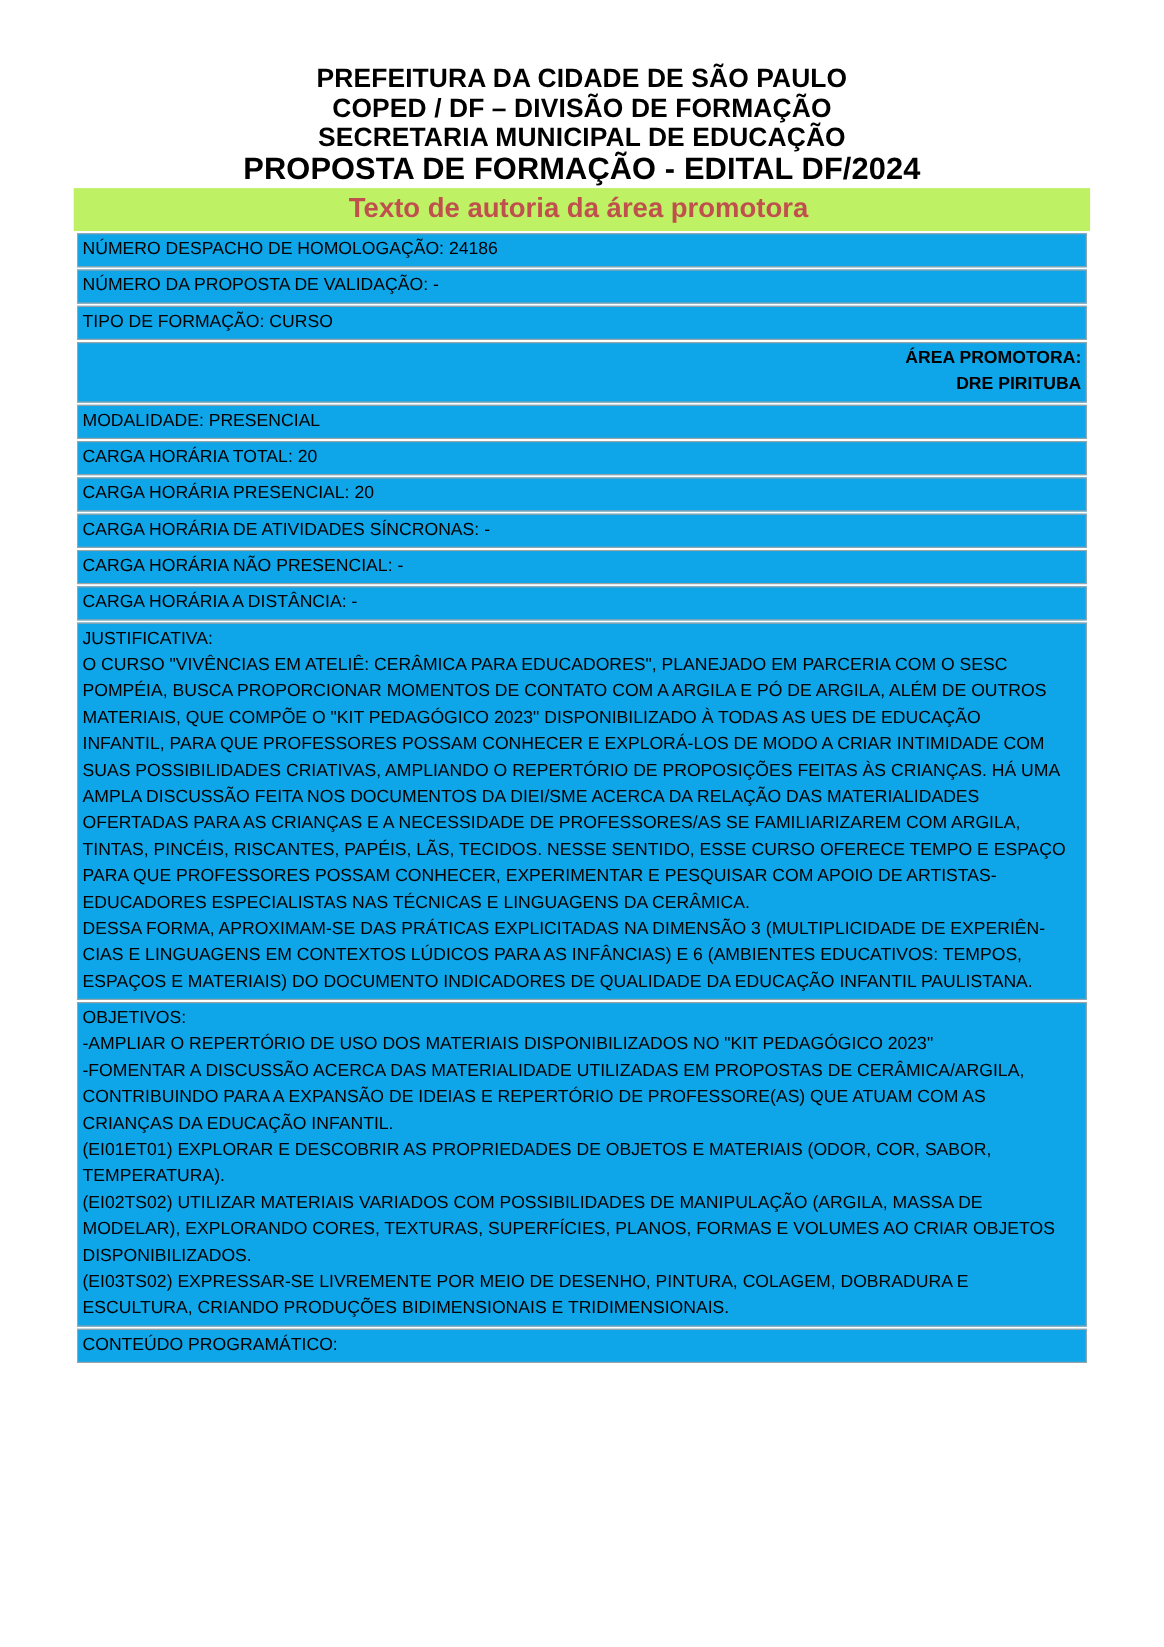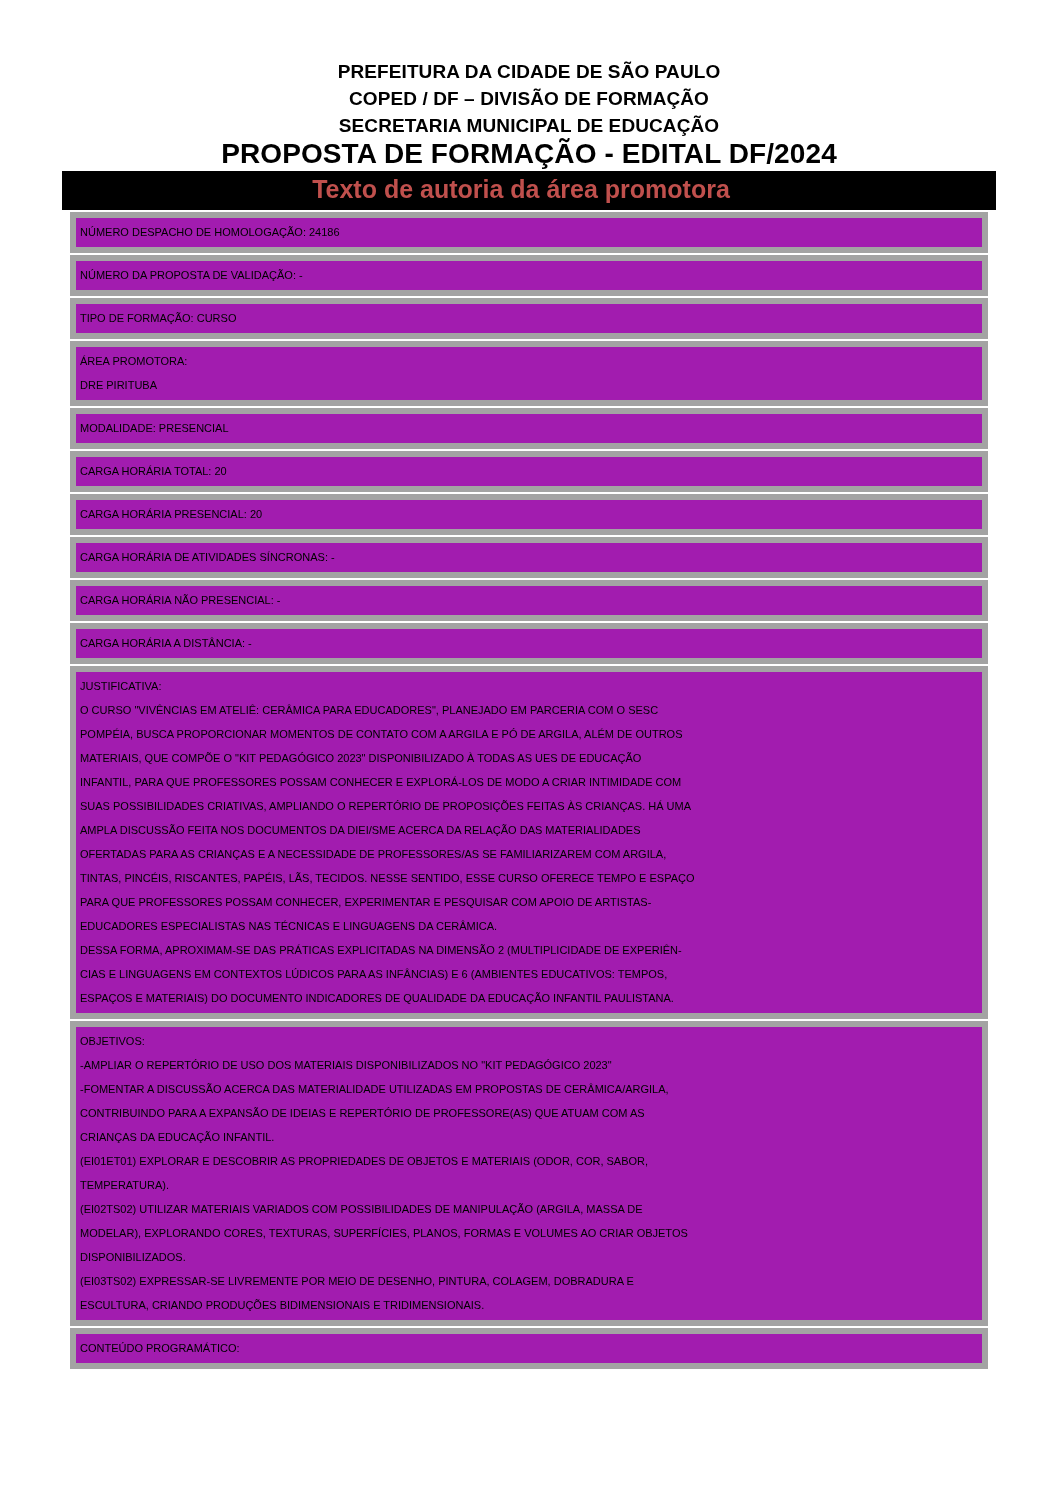--- a/index.html
+++ b/index.html
@@ -21,64 +21,65 @@
     box-sizing: border-box;
     padding: 0;
   }
   
   .heading {
     padding-top: 58px;
     text-align: center;
   }
   .heading .hl {
     font-weight: bold;
-    font-size: 19px;
+    font-size: 24px;
     line-height: 27px;
     letter-spacing: 0.1px;
     white-space: nowrap;
   }
   .heading .hl.big {
     font-size: 28px;
     line-height: 30px;
   }
   
   .banner {
     margin: 2px auto 0 auto;
     width: 918px;
-    background: #000000;
+    background: #bef264;
     text-align: center;
-    padding: 3px 16px 5px 0;
+    padding: 3px 6px 5px 0;
   }
   .banner-text {
     color: #C0504D;
     font-weight: bold;
     font-size: 25px;
     line-height: 31px;
   }
   
   table.doc {
     border-collapse: separate;
     border-spacing: 0 2px;
     width: 918px;
     margin: 0 auto;
     table-layout: fixed;
   }
   table.doc td {
-    border: 6px solid #a3a3a3;
+    border: 1px solid #a3a3a3;
     padding: 2px 4px 3px 4px;
     vertical-align: top;
-    font-size: 11px;
+    font-size: 16px;
     line-height: 24px;
-    background: #a21caf;
+    background: #0ea5e9;
   }
   td.fill {
     background: #FCE5D3;
   }
   td.bold {
-    font-weight: normal;
+    font-weight: bold;
+    text-align: right;
   }
   .ln {
     display: block;
     white-space: pre-wrap;
   }
 </style>
 </head>
 <body>
 
 <div class="page">
@@ -136,21 +137,21 @@
           <span class="ln">O CURSO "VIVÊNCIAS EM ATELIÊ: CERÂMICA PARA EDUCADORES", PLANEJADO EM PARCERIA COM O SESC</span>
           <span class="ln">POMPÉIA, BUSCA PROPORCIONAR MOMENTOS DE CONTATO COM A ARGILA E PÓ DE ARGILA, ALÉM DE OUTROS</span>
           <span class="ln">MATERIAIS, QUE COMPÕE O "KIT PEDAGÓGICO 2023" DISPONIBILIZADO À TODAS AS UES DE EDUCAÇÃO</span>
           <span class="ln">INFANTIL, PARA QUE PROFESSORES POSSAM CONHECER E EXPLORÁ-LOS DE MODO A CRIAR INTIMIDADE COM</span>
           <span class="ln">SUAS POSSIBILIDADES CRIATIVAS, AMPLIANDO O REPERTÓRIO DE PROPOSIÇÕES FEITAS ÀS CRIANÇAS. HÁ UMA</span>
           <span class="ln">AMPLA DISCUSSÃO FEITA NOS DOCUMENTOS DA DIEI/SME ACERCA DA RELAÇÃO DAS MATERIALIDADES</span>
           <span class="ln">OFERTADAS PARA AS CRIANÇAS E A NECESSIDADE DE PROFESSORES/AS SE FAMILIARIZAREM COM ARGILA,</span>
           <span class="ln">TINTAS, PINCÉIS, RISCANTES, PAPÉIS, LÃS, TECIDOS. NESSE SENTIDO, ESSE CURSO OFERECE TEMPO E ESPAÇO</span>
           <span class="ln">PARA QUE PROFESSORES POSSAM CONHECER, EXPERIMENTAR E PESQUISAR COM APOIO DE ARTISTAS-</span>
           <span class="ln">EDUCADORES ESPECIALISTAS NAS TÉCNICAS E LINGUAGENS DA CERÂMICA.</span>
-          <span class="ln">DESSA FORMA, APROXIMAM-SE DAS PRÁTICAS EXPLICITADAS NA DIMENSÃO 2 (MULTIPLICIDADE DE EXPERIÊN-</span>
+          <span class="ln">DESSA FORMA, APROXIMAM-SE DAS PRÁTICAS EXPLICITADAS NA DIMENSÃO 3 (MULTIPLICIDADE DE EXPERIÊN-</span>
           <span class="ln">CIAS E LINGUAGENS EM CONTEXTOS LÚDICOS PARA AS INFÂNCIAS) E 6 (AMBIENTES EDUCATIVOS: TEMPOS,</span>
           <span class="ln">ESPAÇOS E MATERIAIS) DO DOCUMENTO INDICADORES DE QUALIDADE DA EDUCAÇÃO INFANTIL PAULISTANA.</span>
         </td>
       </tr>
 
       <tr>
         <td class="fill">
           <span class="ln">OBJETIVOS:</span>
           <span class="ln">-AMPLIAR O REPERTÓRIO DE USO DOS MATERIAIS DISPONIBILIZADOS NO "KIT PEDAGÓGICO 2023"</span>
           <span class="ln">-FOMENTAR A DISCUSSÃO ACERCA DAS MATERIALIDADE UTILIZADAS EM PROPOSTAS DE CERÂMICA/ARGILA,</span>

